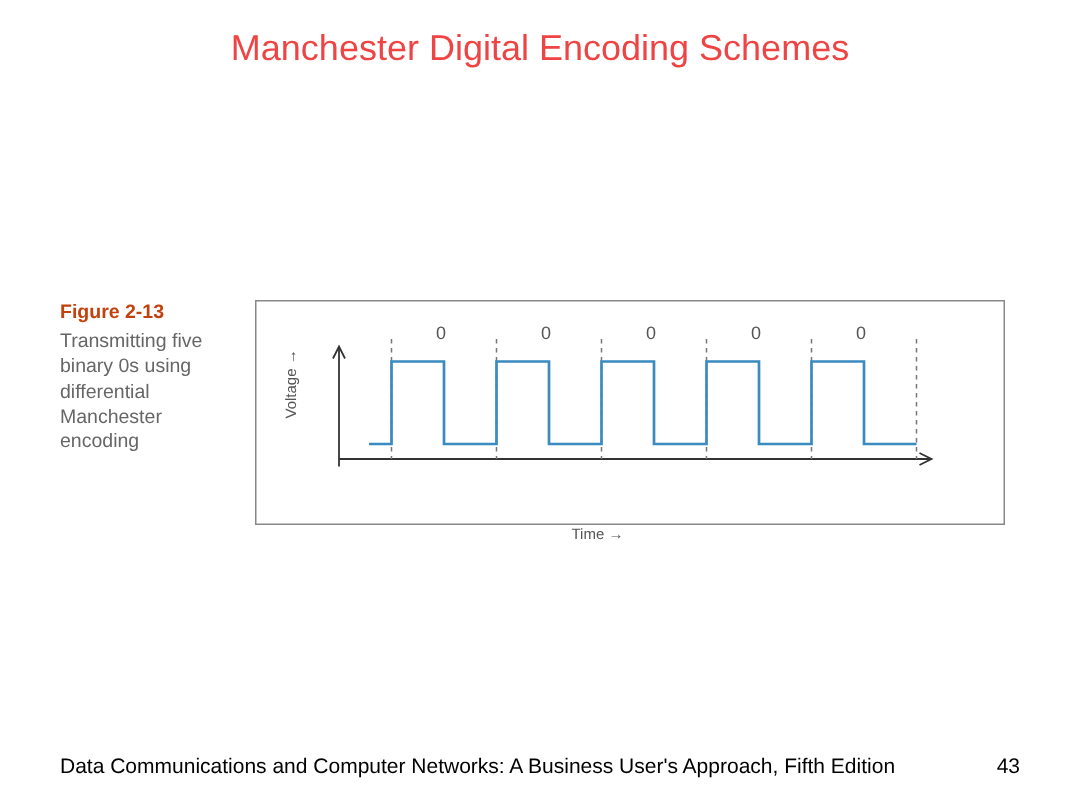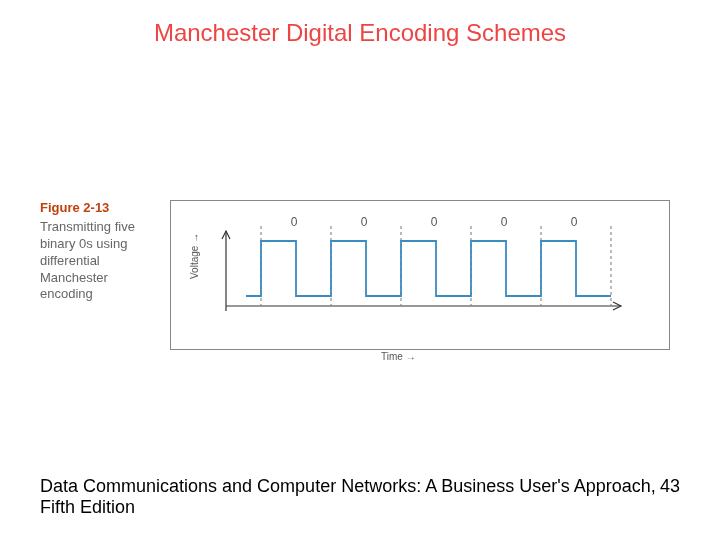--- a/index.html
+++ b/index.html
@@ -48,21 +48,21 @@
     width: 500px;
     height: 150px;
     border: 1px solid #888;
     background: #fff;
   }
   .footer {
     position: absolute;
     bottom: 22px;
     left: 40px;
     right: 40px;
-    font-size: 18px;
+    font-size: 14px;
     color: #000;
     display: flex;
     justify-content: space-between;
   }
   .axis-label-y {
     position: absolute;
     left: 18px;
     top: 78px;
     font-size: 10px;
     color: #555;

